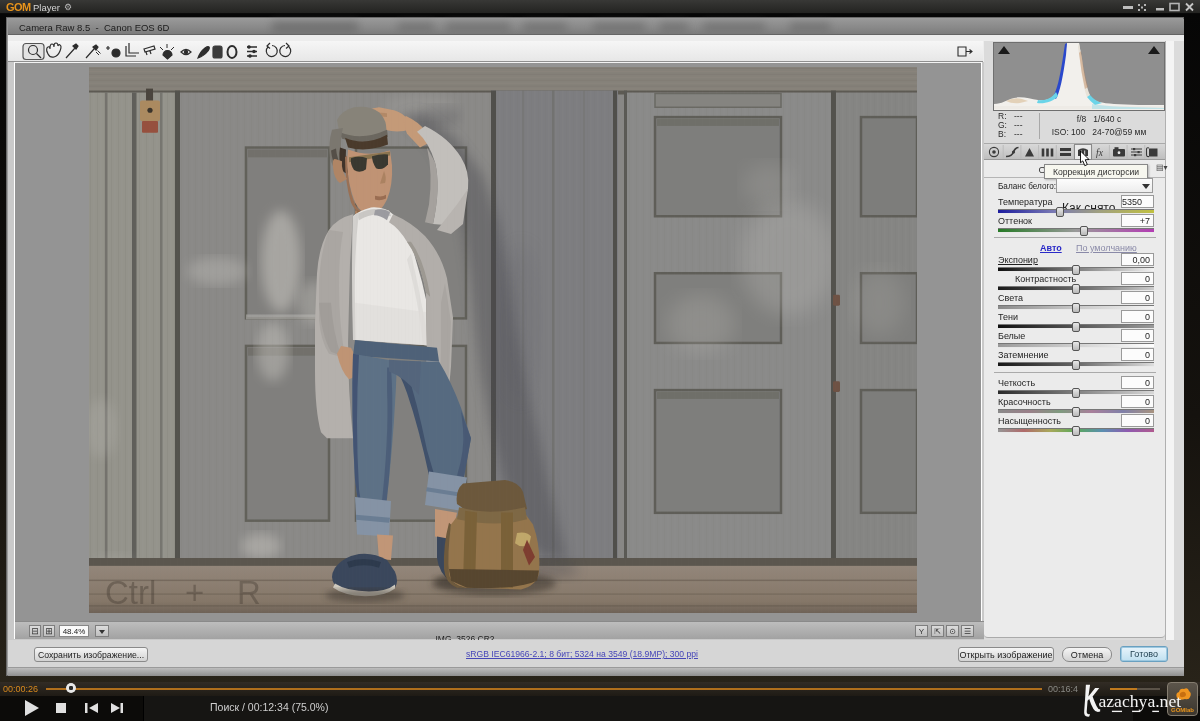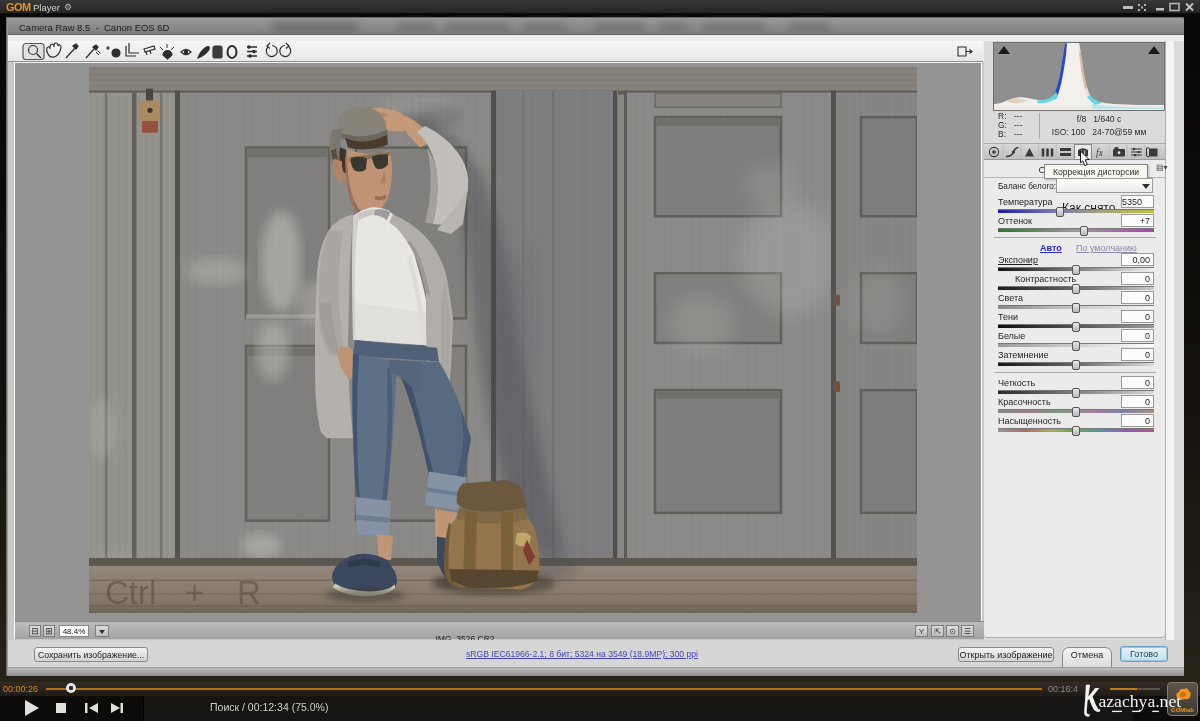--- a/index.html
+++ b/index.html
@@ -324,21 +324,21 @@
       <div class="abs" style="left:931px;top:3px;width:13px;height:12px;background:linear-gradient(#dcdcdc,#bfbfbf);border:1px solid #7e7e7e;font-size:8px;line-height:11px;text-align:center;color:#333;">⊙</div>
       <div class="abs" style="left:946px;top:3px;width:13px;height:12px;background:linear-gradient(#dcdcdc,#bfbfbf);border:1px solid #7e7e7e;font-size:8px;line-height:11px;text-align:center;color:#333;">☰</div>
     </div>
 
     <div class="abs" id="bottomrow" style="left:1px;top:622px;width:1176px;height:36px;background:#d6d6d6;">
       <div class="abs" style="left:26px;top:7px;width:114px;height:15px;background:linear-gradient(#f5f5f5,#d2d2d2);border:1px solid #8a8a8a;border-radius:3px;
           font-size:8.7px;color:#222;text-align:center;line-height:14px;white-space:nowrap;">Сохранить изображение...</div>
       <div class="abs" style="left:364px;top:9px;width:420px;text-align:center;font-size:8.6px;color:#4646b8;text-decoration:underline;">sRGB IEC61966-2.1; 8 бит; 5324 на 3549 (18.9МР); 300 ppi</div>
       <div class="abs" style="left:950px;top:7px;width:96px;height:15px;background:linear-gradient(#f5f5f5,#d2d2d2);border:1px solid #8a8a8a;border-radius:3px;
           font-size:9px;color:#222;text-align:center;line-height:14px;">Открыть изображение</div>
-      <div class="abs" style="left:1054px;top:7px;width:50px;height:28px;background:linear-gradient(#f5f5f5,#d2d2d2);border:1px solid #8a8a8a;border-radius:7px;
+      <div class="abs" style="left:1054px;top:7px;width:50px;height:15px;background:linear-gradient(#f5f5f5,#d2d2d2);border:1px solid #8a8a8a;border-radius:7px;
           font-size:9px;color:#222;text-align:center;line-height:14px;">Отмена</div>
       <div class="abs" style="left:1112px;top:6px;width:48px;height:16px;background:linear-gradient(#e8f4fb,#bfe0f0);border:1px solid #6aa0c0;border-radius:3px;
           box-shadow:0 0 0 1px #9cc8e0 inset;font-size:9px;color:#1a3a4a;text-align:center;line-height:15px;">Готово</div>
     </div>
     <div class="abs" style="left:1px;top:649px;width:1176px;height:9px;background:linear-gradient(#bdbdbd,#8f8f8f);border-top:1px solid #9a9a9a;"></div>
 
     <div class="abs" id="rpanel" style="left:977px;top:23px;width:200px;height:599px;background:#dbdbdb;font-size:9px;color:#1e1e1e;">
 
       <div class="abs" style="left:181px;top:0;width:9px;height:599px;background:#f4f4f4;border-left:1px solid #b0b0b0;"></div>
 

